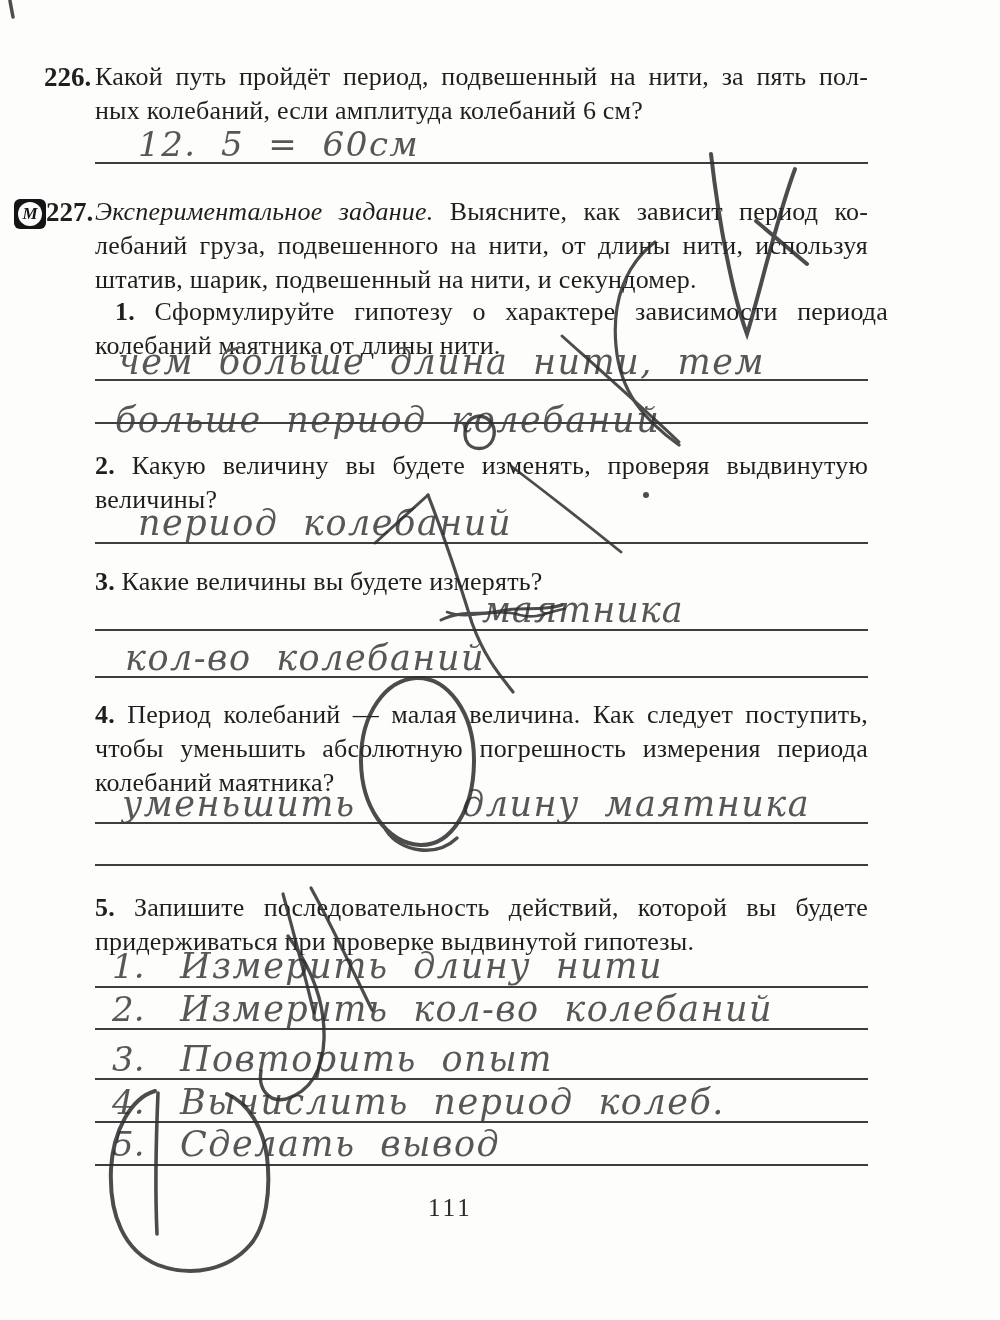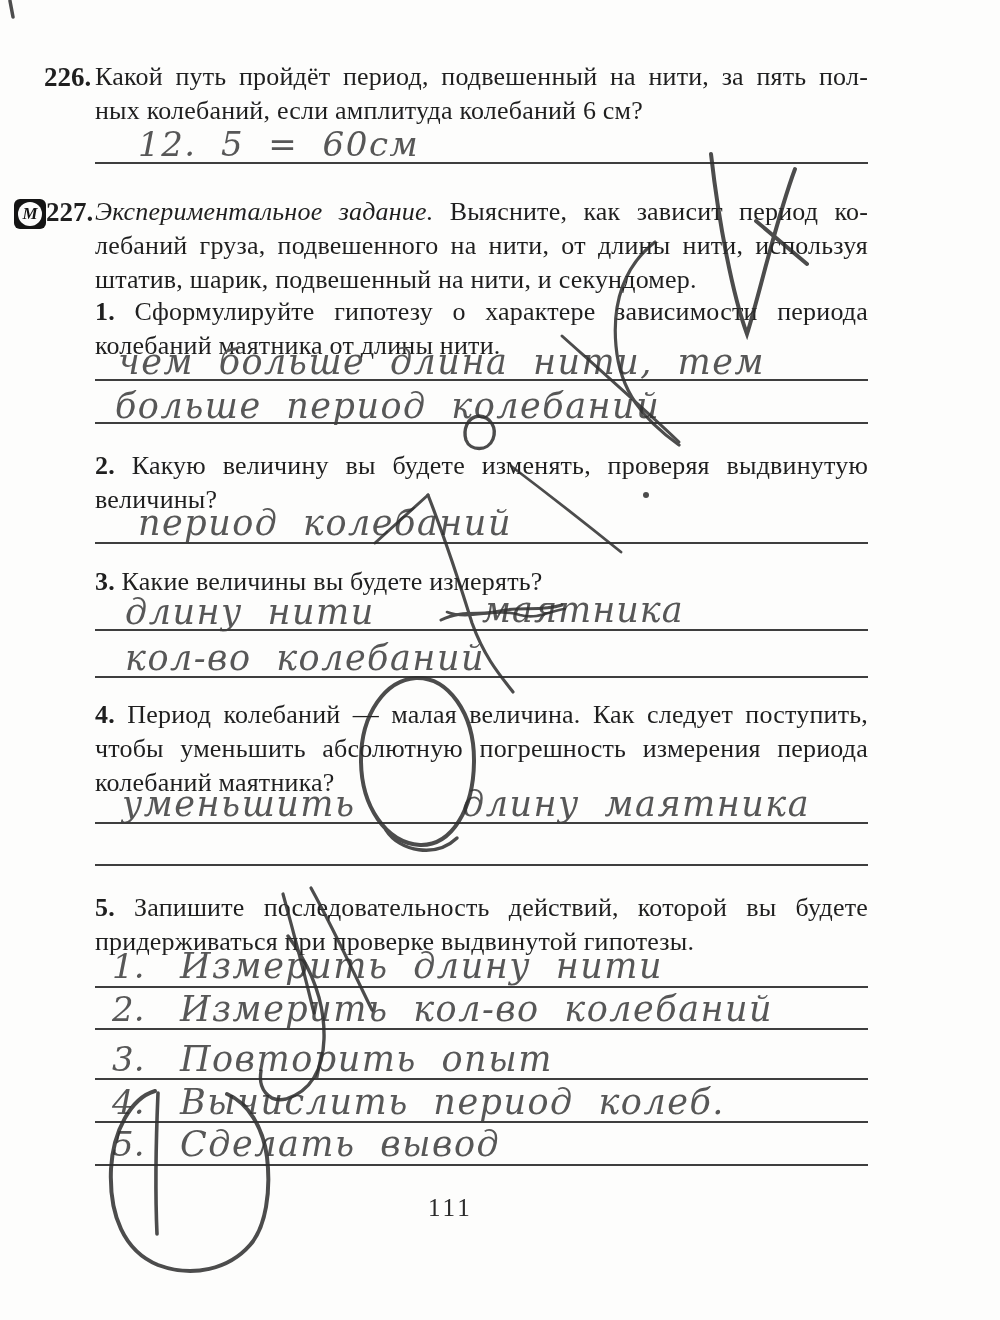--- a/index.html
+++ b/index.html
@@ -57,34 +57,33 @@
   <div class="uline" style="top:162px;"></div>
 
   <div class="badge">
     <div class="circ">М</div>
   </div>
   <div class="tasknum" style="left:46px;top:197px;">227.</div>
   <div class="pline" style="top:197px;"><span class="ital">Экспериментальное задание.</span> <span>Выясните, как зависит период ко-</span></div>
   <div class="pline" style="top:231px;">лебаний груза, подвешенного на нити, от длины нити, используя</div>
   <div class="pline last" style="top:265px;">штатив, шарик, подвешенный на нити, и секундомер.</div>
 
-  <div class="pline" style="top:297px;"><span class="qnum">1.</span> <span>Сформулируйте гипотезу о характере зависимости периода</span></div>
+  <div class="pline" style="top:297px;margin-left:20px;"><span class="qnum">1.</span> <span>Сформулируйте гипотезу о характере зависимости периода</span></div>
   <div class="pline last" style="top:331px;">колебаний маятника от длины нити.</div>
   <div class="hw" style="left:118px;top:342px;">чем больше длина нити, тем</div>
   <div class="uline" style="top:379px;"></div>
-  <div class="hw" style="left:115px;top:386px;">больше период колебаний</div>
+  <div class="hw" style="left:115px;top:400px;">больше период колебаний</div>
   <div class="uline" style="top:422px;"></div>
 
   <div class="pline" style="top:451px;"><span class="qnum">2.</span> <span>Какую величину вы будете изменять, проверяя выдвинутую</span></div>
   <div class="pline last" style="top:485px;">величины?</div>
   <div class="hw" style="left:138px;top:503px;">период колебаний</div>
   <div class="uline" style="top:542px;"></div>
 
   <div class="pline last" style="top:567px;"><span class="qnum">3.</span> <span>Какие величины вы будете измерять?</span></div>
-  <div class="hw" style="left:125px;top:592px;">длину нити</div>
   <div class="struck" style="left:442px;top:590px;">маятника</div>
   <div class="uline" style="top:629px;"></div>
   <div class="hw" style="left:125px;top:638px;">кол-во колебаний</div>
   <div class="uline" style="top:676px;"></div>
 
   <div class="pline" style="top:700px;"><span class="qnum">4.</span> <span>Период колебаний — малая величина. Как следует поступить,</span></div>
   <div class="pline" style="top:734px;">чтобы уменьшить абсолютную погрешность измерения периода</div>
   <div class="pline last" style="top:768px;">колебаний маятника?</div>
   <div class="hw" style="left:122px;top:784px;">уменьшить</div>
   <div class="hw" style="left:462px;top:784px;">длину маятника</div>

